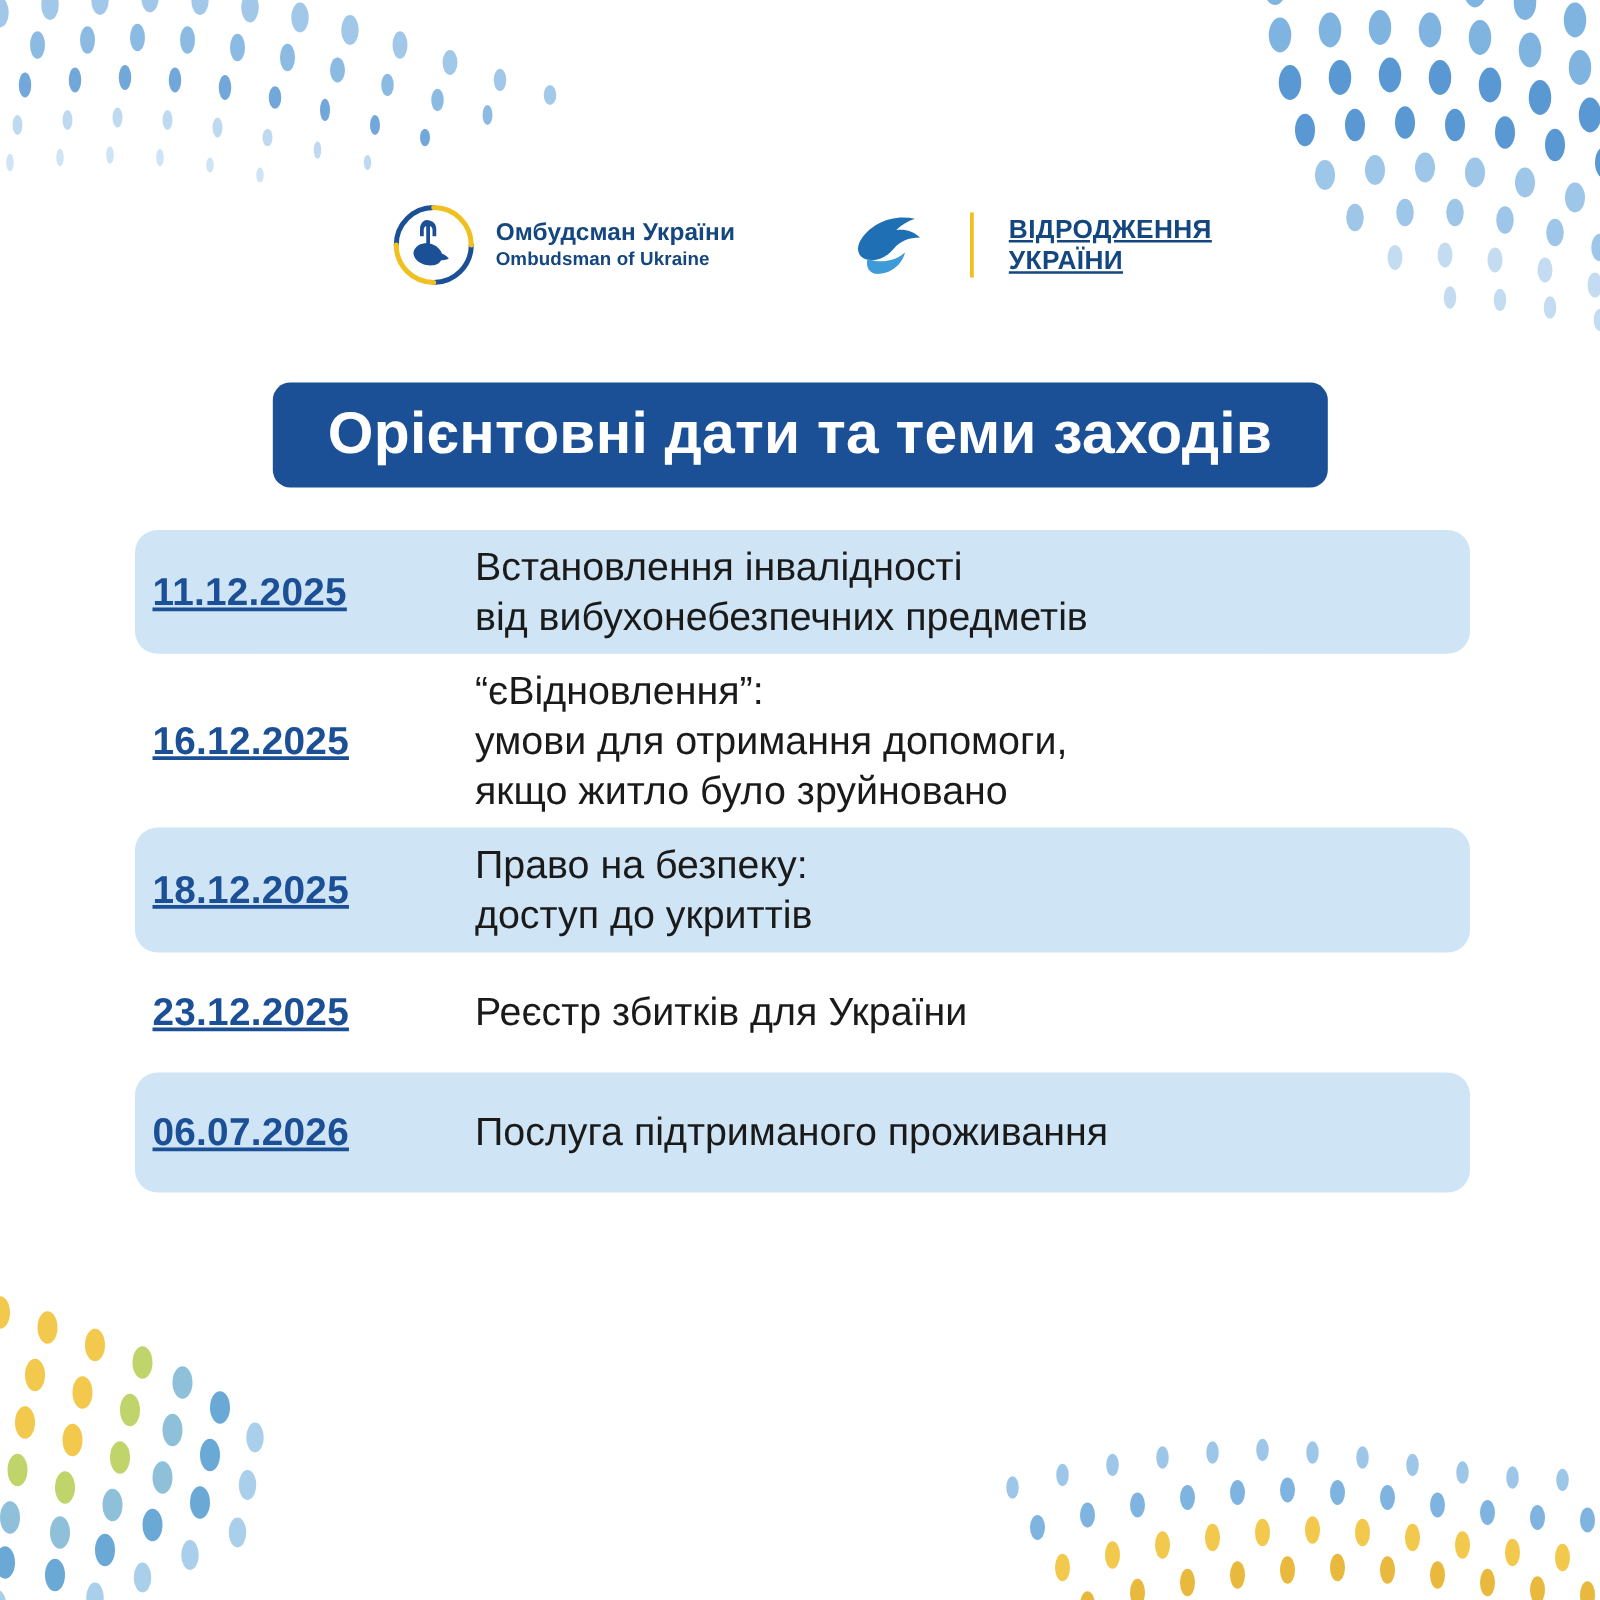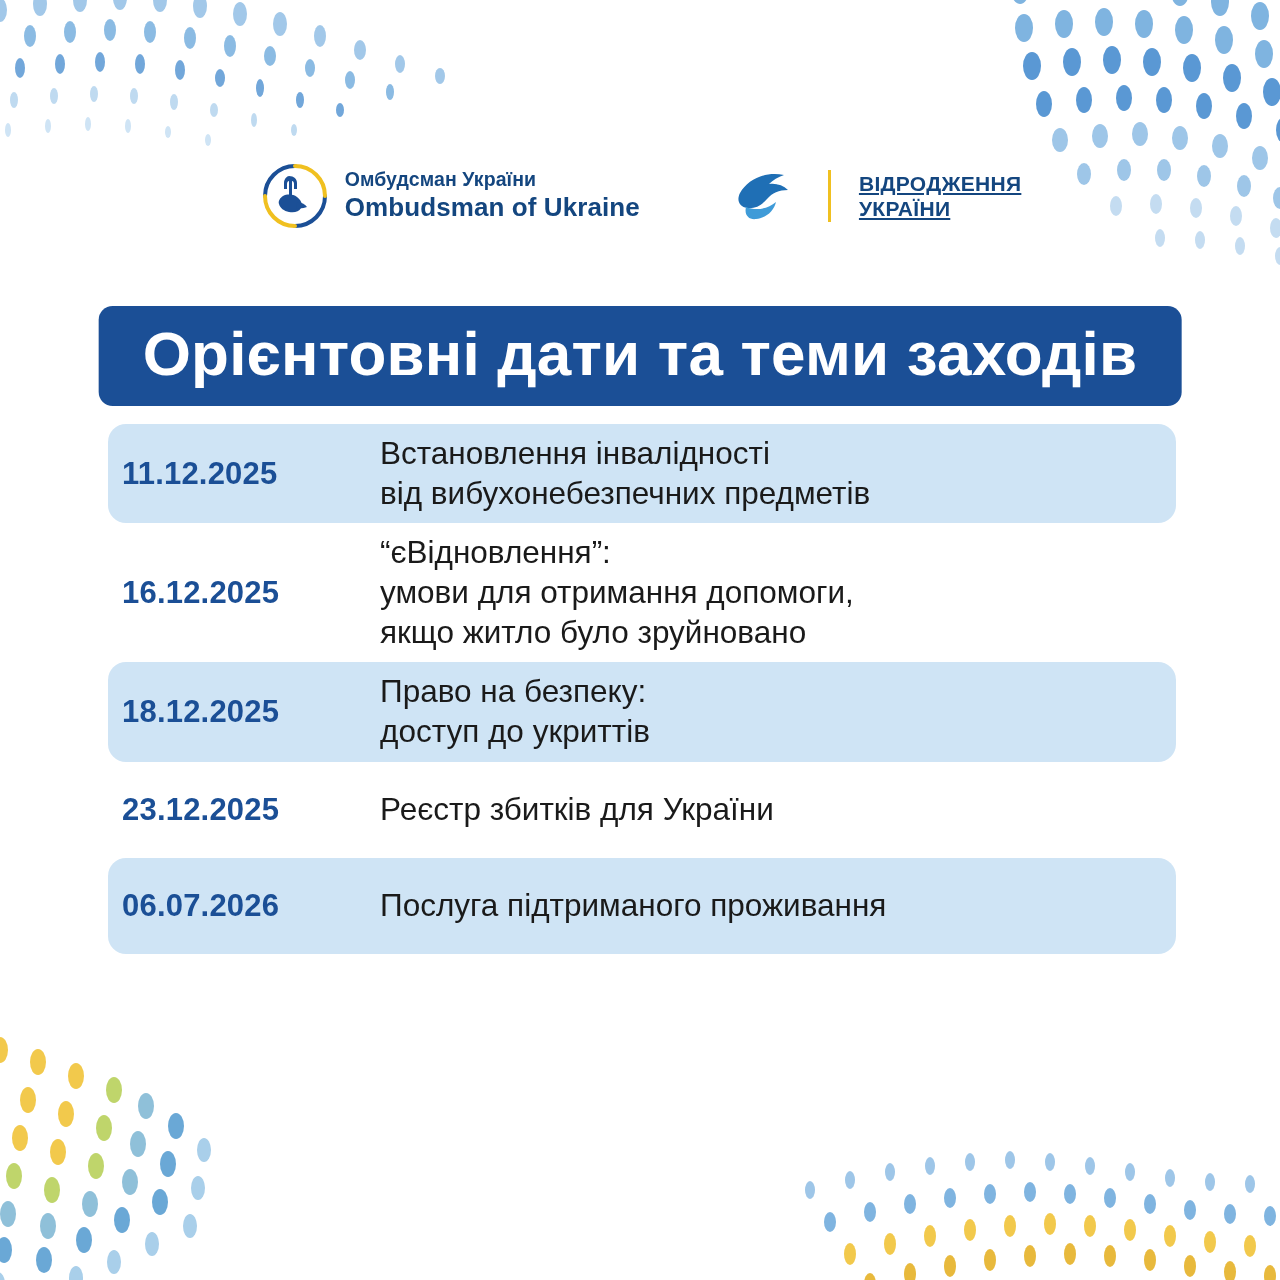--- a/index.html
+++ b/index.html
@@ -60,21 +60,21 @@
     line-height: 1.22;
   }
   .ombudsman-text .line1 {
     font-size: 19.5px;
     font-weight: bold;
     color: #14467f;
     letter-spacing: 0.1px;
     white-space: nowrap;
   }
   .ombudsman-text .line2 {
-    font-size: 26px;
+    font-size: 15px;
     font-weight: bold;
     color: #14467f;
     letter-spacing: 0.1px;
     white-space: nowrap;
   }
 
   .vidrodzhennya-mark {
     width: 76px;
     height: 66px;
     position: relative;
@@ -105,21 +105,21 @@
     top: 306px;
     left: 50%;
     transform: translateX(-50%);
     background: #1b4f96;
     border-radius: 14px;
     padding: 14px 44px 18px 44px;
     box-sizing: border-box;
   }
   .title-banner .title-text {
     color: #ffffff;
-    font-size: 62px;
+    font-size: 47px;
     font-weight: bold;
     letter-spacing: 0.2px;
     white-space: nowrap;
     line-height: 1.1;
   }
 
   
   .schedule {
     position: absolute;
     top: 424px;
@@ -142,20 +142,21 @@
   }
   .row .date {
     flex: none;
     width: 272px;
     padding-left: 14px;
     box-sizing: border-box;
     font-size: 31px;
     font-weight: bold;
     color: #1b4f96;
     letter-spacing: 0.2px;
+    text-decoration: underline;
   }
   .row .topic {
     flex: 1;
     font-size: 31.5px;
     color: #1a1a1a;
     line-height: 1.26;
     padding-right: 2px;
   }
   .row .topic span.l { display: block; }
 </style>

